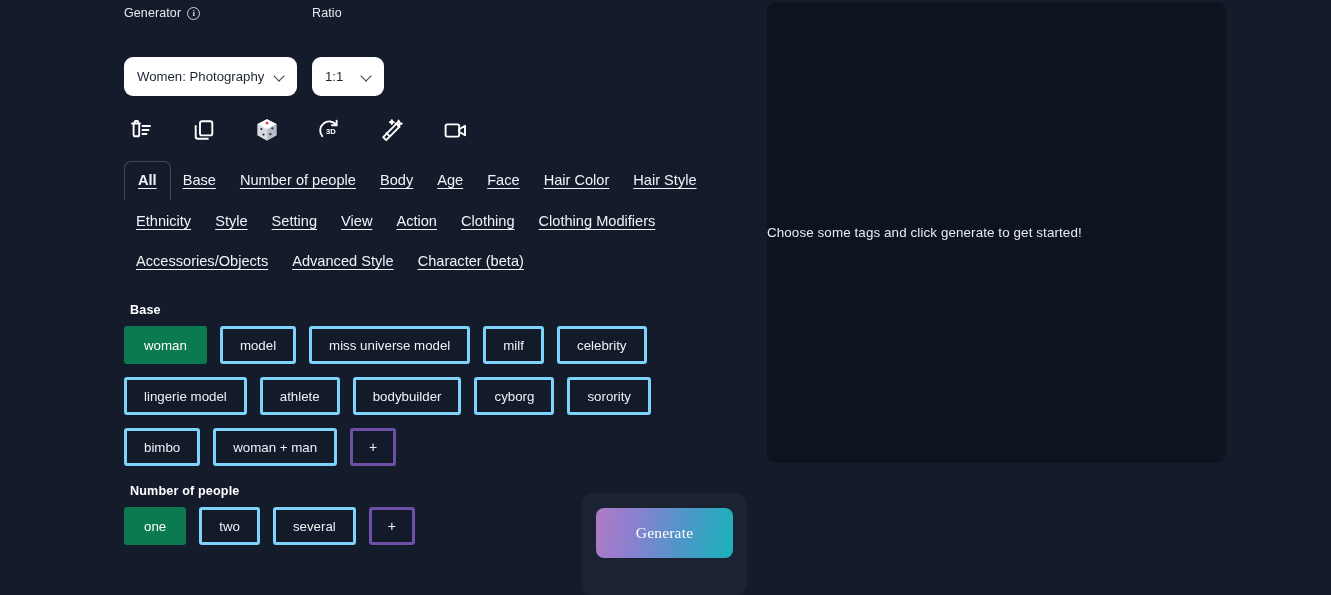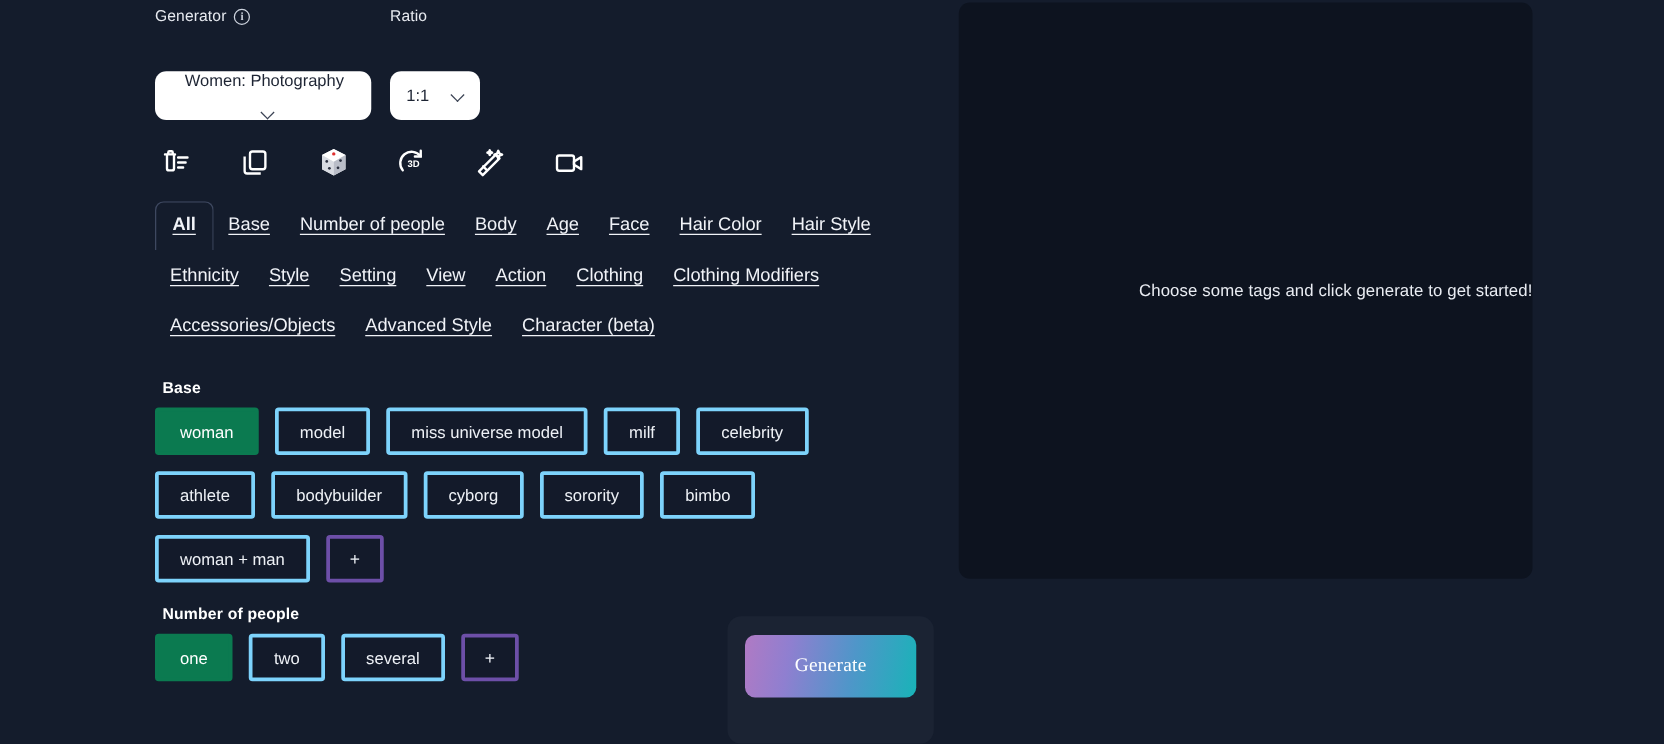--- a/index.html
+++ b/index.html
@@ -70,21 +70,21 @@
     justify-content: space-between;
     padding: 0 11px 0 13px;
     color: #1d2433;
     font-size: 13.2px;
     cursor: pointer;
     border: none;
     font-family: "Liberation Sans", sans-serif;
     white-space: nowrap;
     overflow: hidden;
   }
-  .select-gen { width: 173px; flex-direction: column; }
+  .select-gen { width: 173px; }
   .select-ratio { width: 72px; }
 
   .chev {
     width: 11px; height: 11px;
     flex: none;
     margin-left: 8px;
     position: relative;
   }
   .chev::after {
     content: "";
@@ -194,21 +194,21 @@
   #preview-panel {
     position: absolute;
     left: 767px;
     top: 2px;
     width: 459px;
     height: 461px;
     background: #0d131f;
     border-radius: 9px;
     display: flex;
     align-items: center;
-    justify-content: flex-end;
+    justify-content: flex-start;
   }
   #preview-text {
     font-size: 13.4px;
     color: #e9ecf2;
     text-align: center;
     letter-spacing: .1px;
   }
 
   
   #generate-dock {
@@ -345,20 +345,21 @@
   </div>
 
   <div class="tag-group first">
     <div class="group-title">Base</div>
     <div class="chips">
       <span class="chip selected">woman</span>
       <span class="chip">model</span>
       <span class="chip">miss universe model</span>
       <span class="chip">milf</span>
       <span class="chip">celebrity</span>
+      <span class="chip">lingerie model</span>
       <span class="chip">athlete</span>
       <span class="chip">bodybuilder</span>
       <span class="chip">cyborg</span>
       <span class="chip">sorority</span>
       <span class="chip">bimbo</span>
       <span class="chip">woman + man</span>
       <span class="chip add">+</span>
     </div>
   </div>
 

